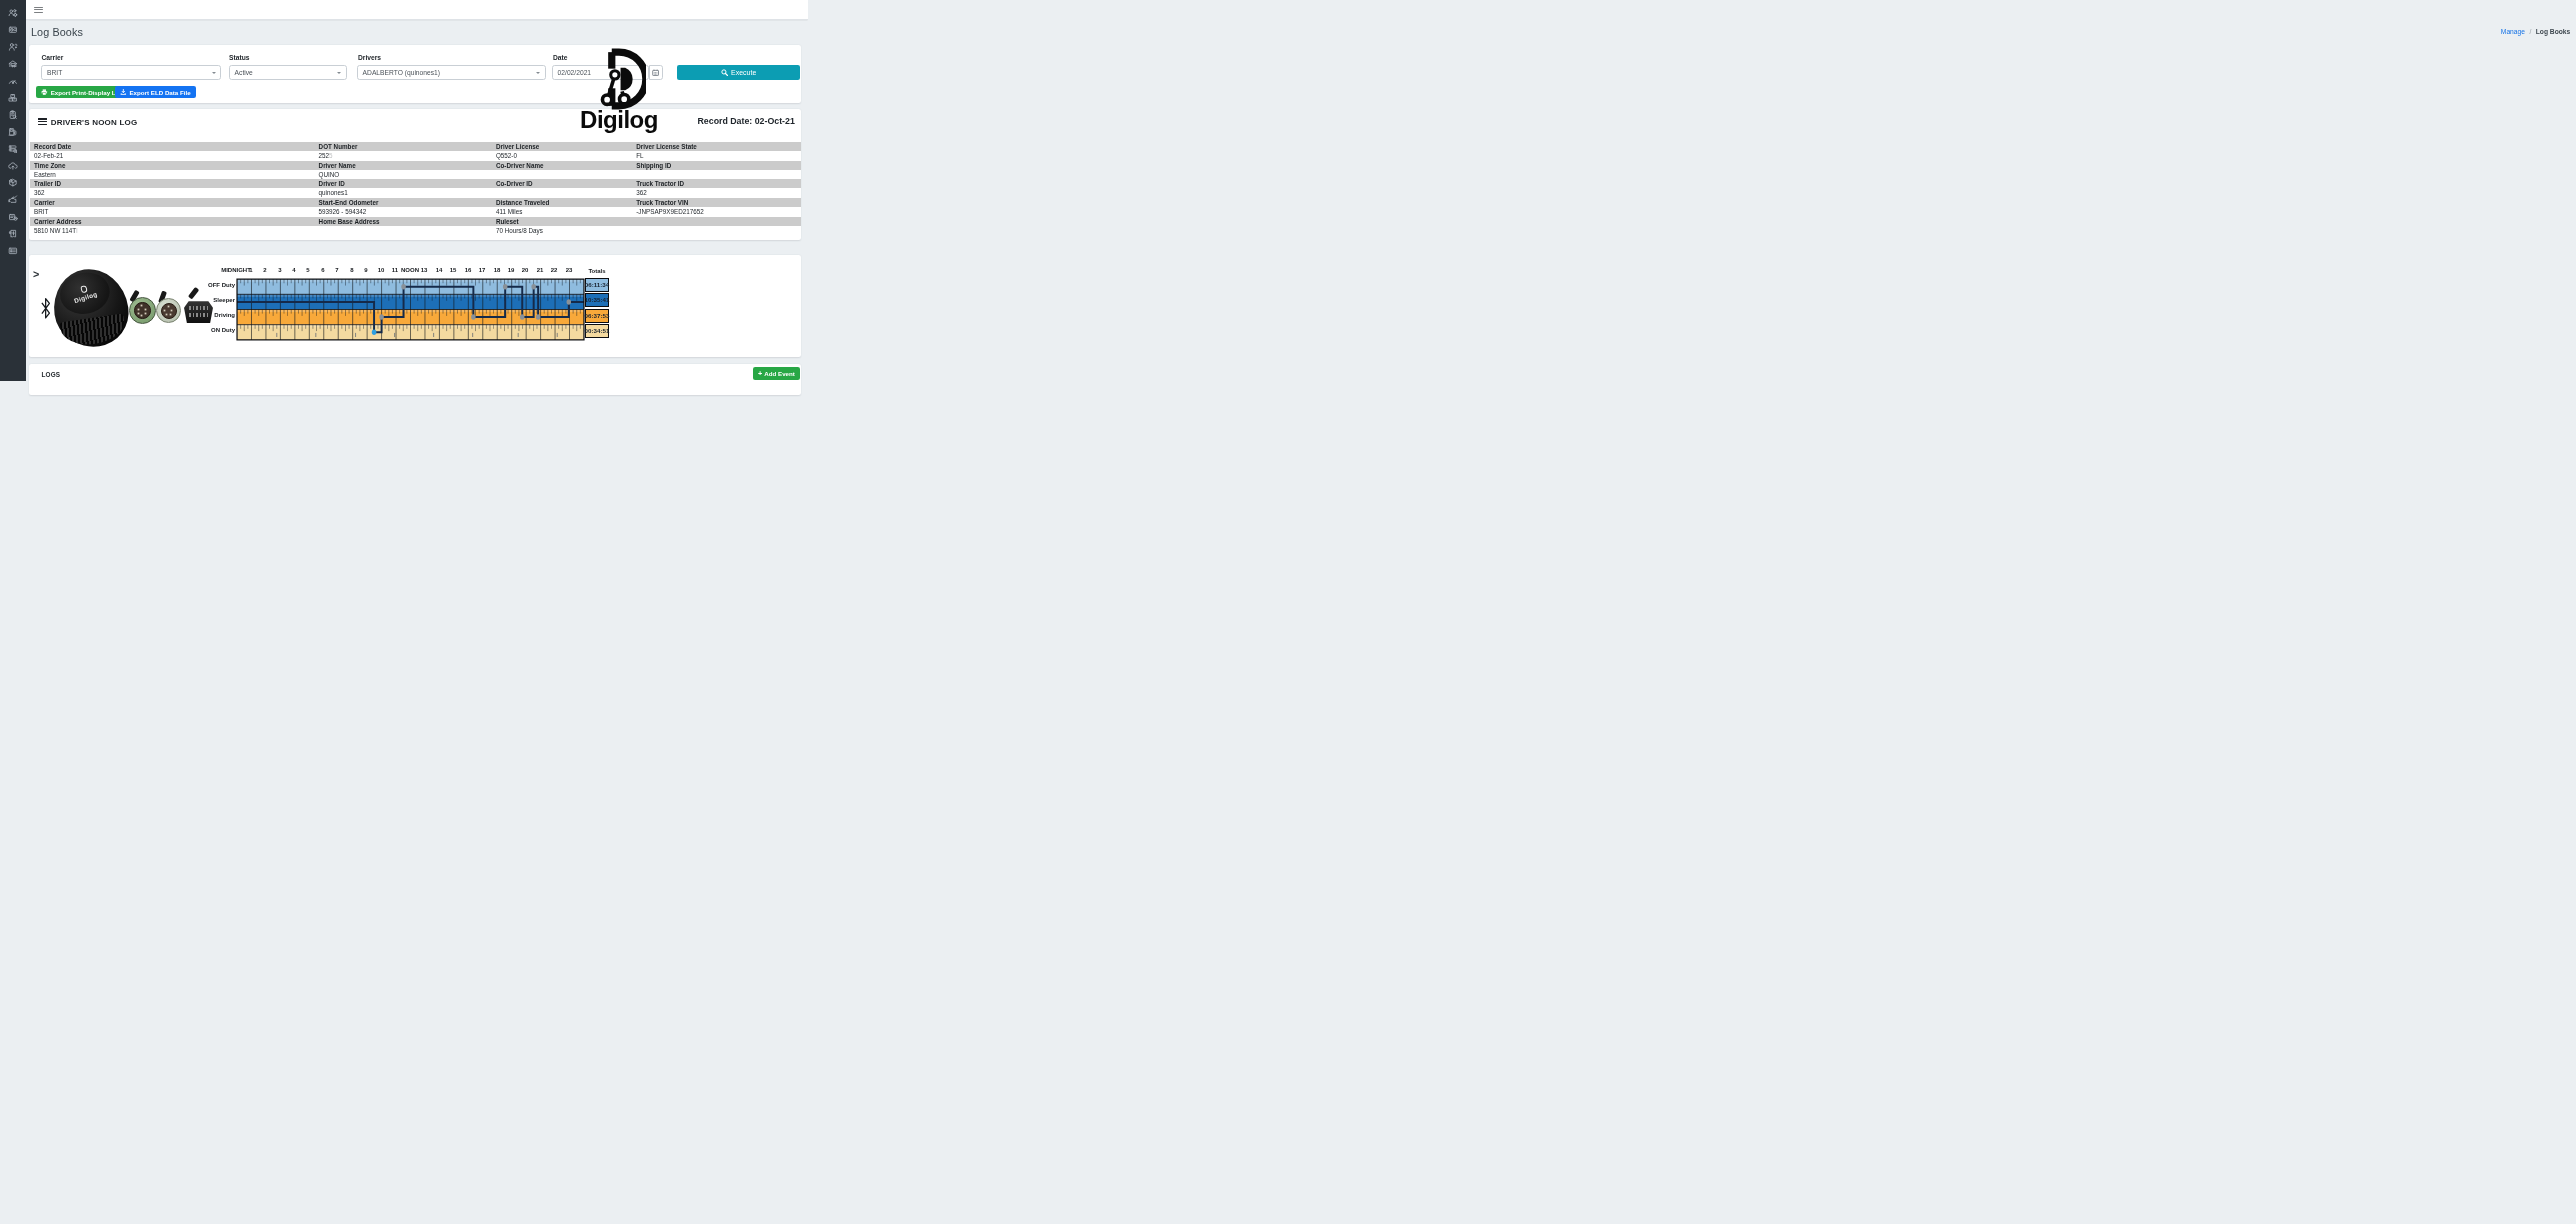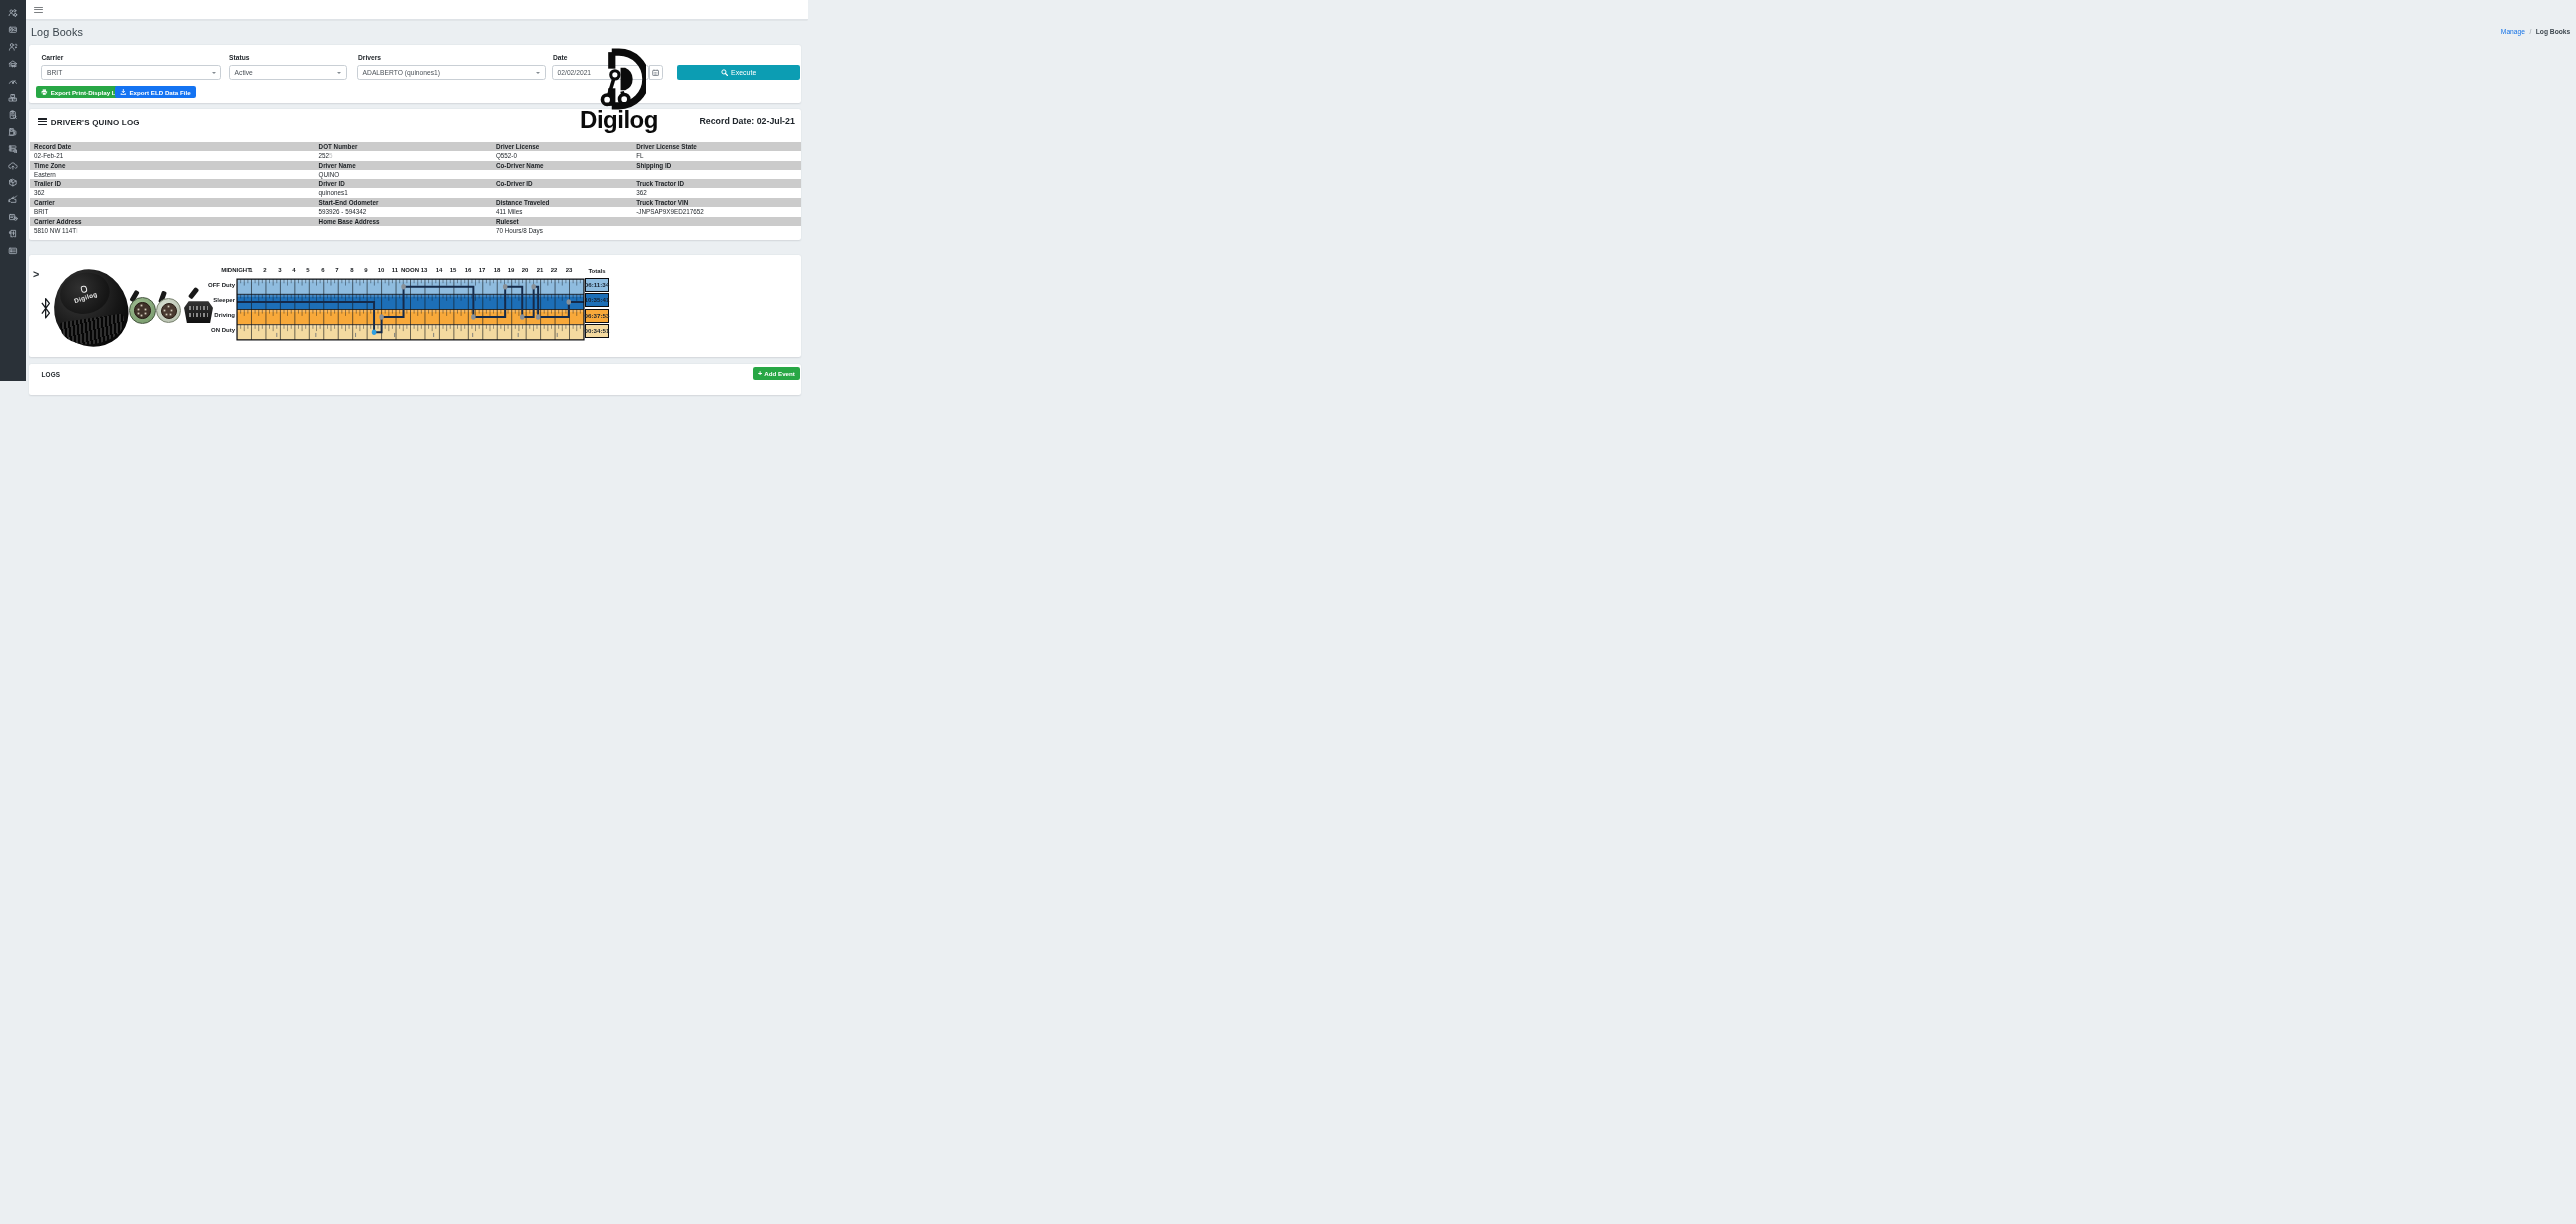--- a/index.html
+++ b/index.html
@@ -343,23 +343,23 @@
   </button>
 </div>
 
 <div class="card" id="daily-card">
   <div id="dl-head">
     <div id="dl-menu-icon">
         <span></span>
         <span></span>
         <span></span>
       </div>
-    <div id="dl-title">DRIVER'S QUINO LOG</div>
+    <div id="dl-title">DRIVER'S NOON LOG</div>
   </div>
-  <div id="dl-record-date">Record Date: 02-Jul-21</div>
+  <div id="dl-record-date">Record Date: 02-Oct-21</div>
   <div id="dl-table">
       <div class="t-row hd">
         <div class="t-cell">Record Date</div>
         <div class="t-cell">DOT Number</div>
         <div class="t-cell">Driver License</div>
         <div class="t-cell">Driver License State</div>
       </div>
       <div class="t-row vl">
         <div class="t-cell">02-Feb-21</div>
         <div class="t-cell">252<span class="ghost">5</span></div>

